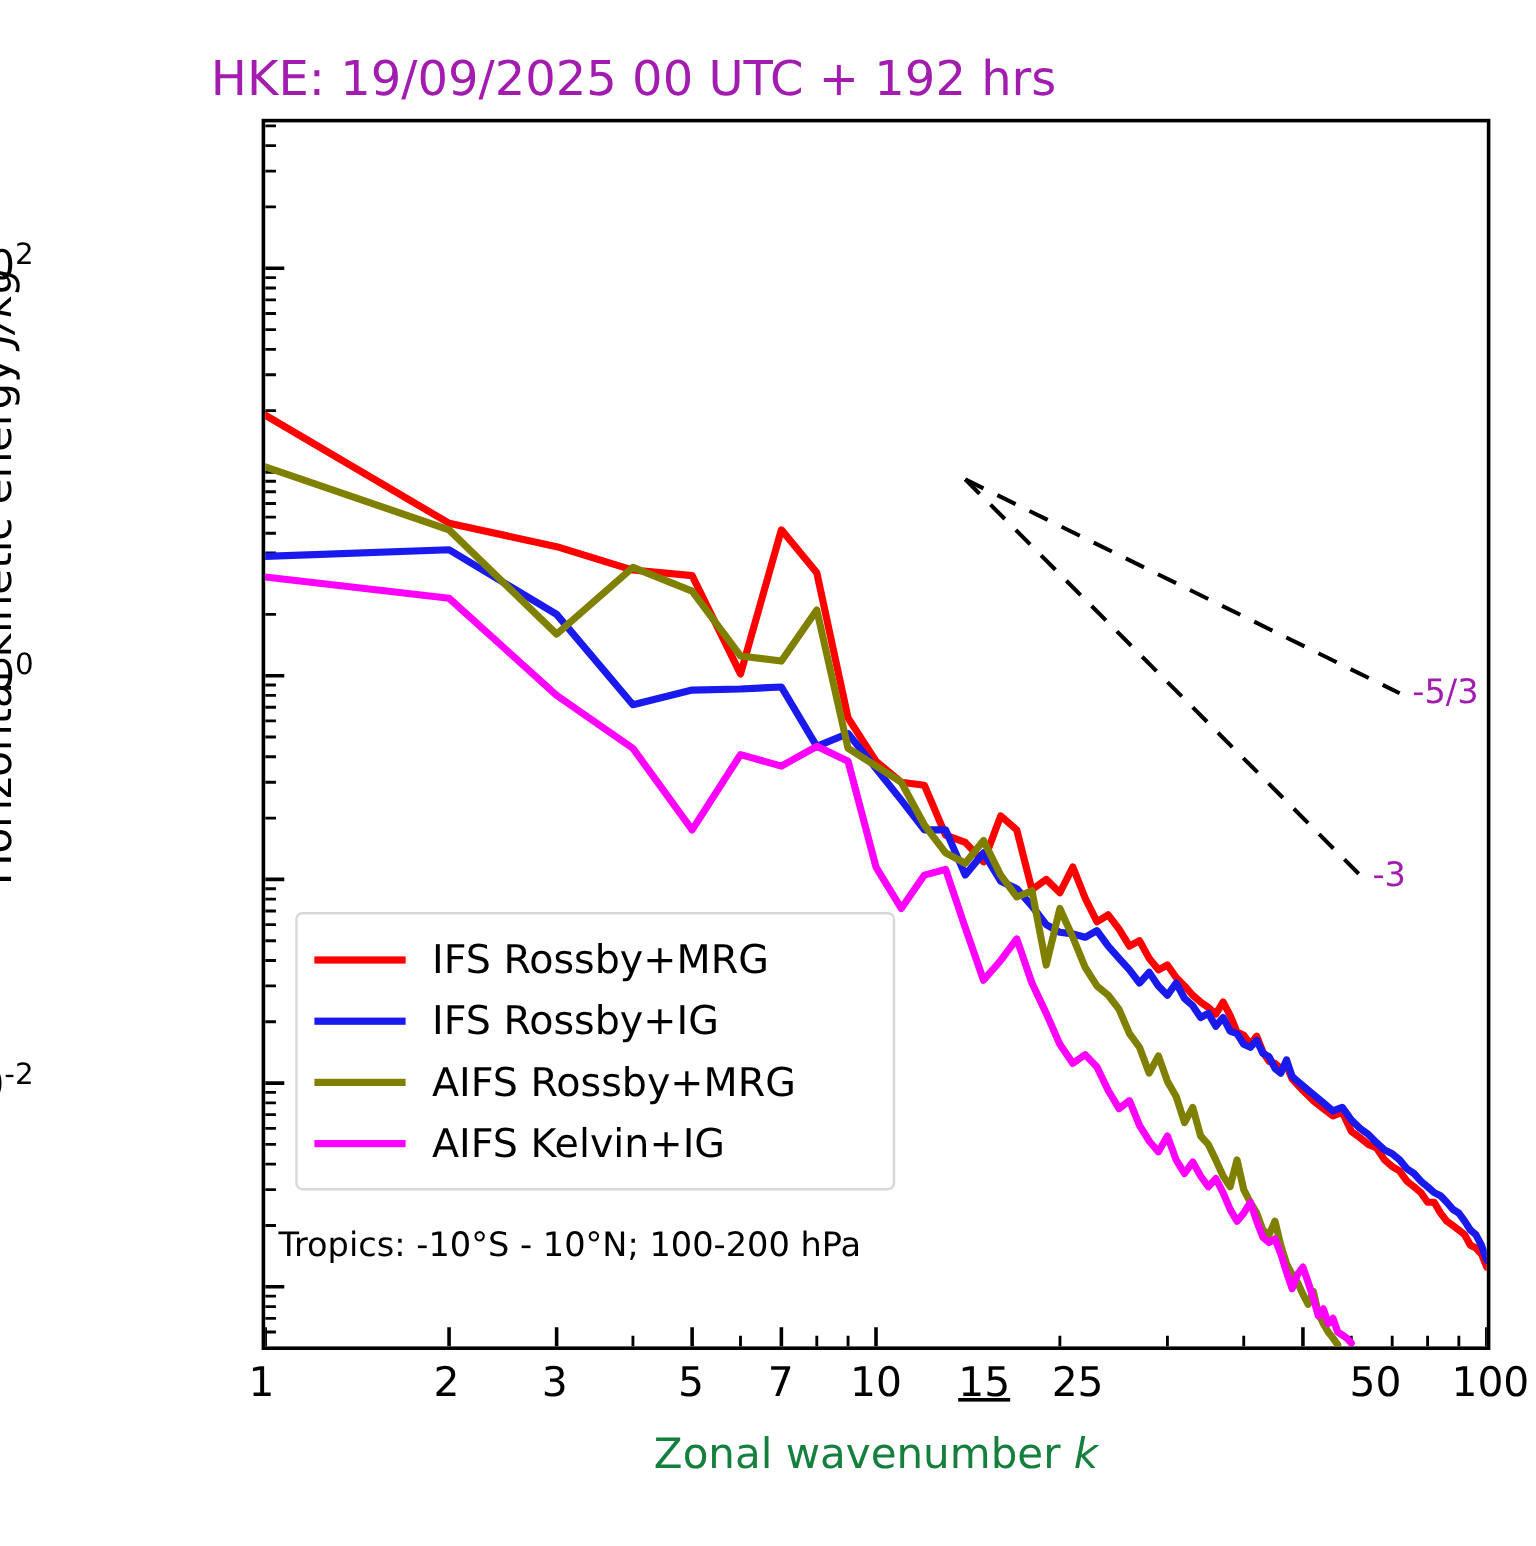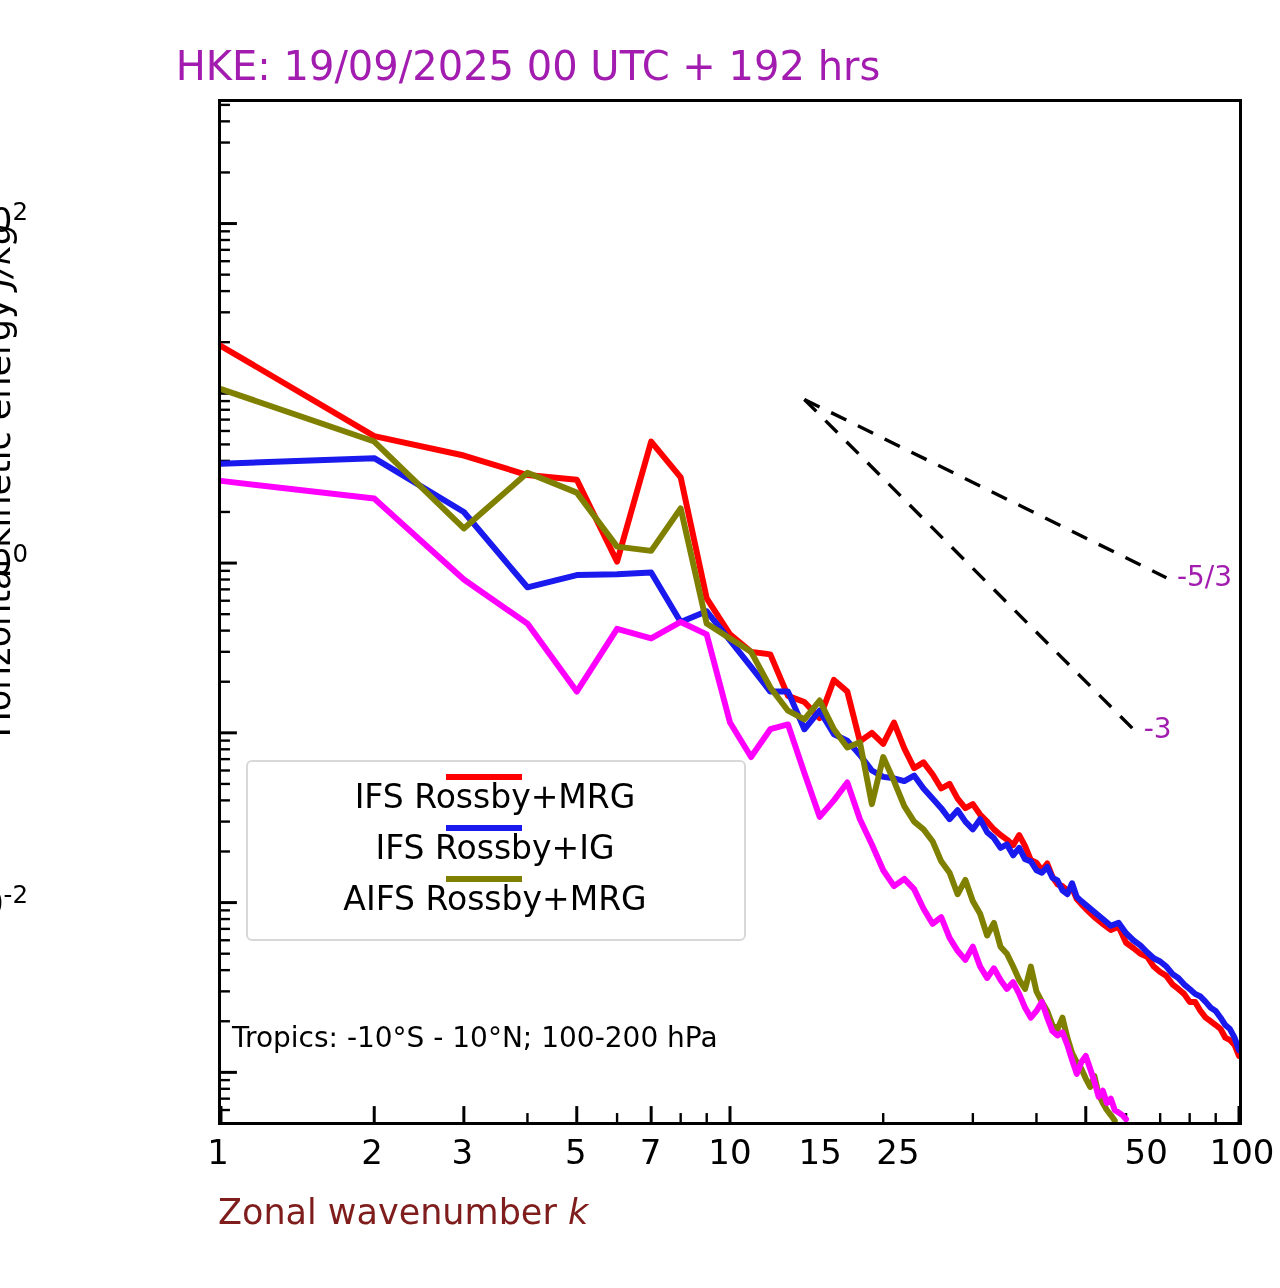--- a/index.html
+++ b/index.html
@@ -17,32 +17,32 @@
   
   #ylabel{position:absolute;left:-622px;top:460px;width:1240px;
           transform:rotate(-90deg);transform-origin:center center;
           text-align:center;font-size:35px;color:#000;pointer-events:none;}
   #ylabel .unit{font-style:italic;}
   .ytick-label{position:absolute;right:1252px;text-align:right;width:300px;
                font-size:34px;color:#000;white-space:nowrap;}
   .ytick-label sup{font-size:0.72em;vertical-align:super;}
 
   
-  #xlabel{position:absolute;left:218px;top:1192px;width:1024px;text-align:left;
-          font-size:35px;color:#7f1d1d;}
+  #xlabel{position:absolute;left:218px;top:1192px;width:1024px;text-align:center;
+          font-size:35px;color:#15803d;}
   #xlabel .k{font-style:italic;}
   .xtick-label{position:absolute;top:1132px;text-align:center;width:160px;
                font-size:34px;color:#000;}
 
   
   #legend{position:absolute;left:246px;top:760px;width:500px;
           background:rgba(255,255,255,0.94);
           border:2px solid #d8d8d8;border-radius:6px;
           padding:12px 16px 12px 14px;box-sizing:border-box;}
-  .legend-row{display:flex;align-items:center;height:51px;flex-direction:column;}
+  .legend-row{display:flex;align-items:center;height:51px;}
   .legend-swatch{width:76px;height:0;border-top:6px solid #000;margin-right:22px;flex:none;}
   .legend-text{font-size:33px;color:#000;white-space:nowrap;line-height:33px;}
 
   #region-note{position:absolute;left:232px;top:1021px;font-size:28px;color:#000;
                white-space:nowrap;}
 
   .slope-label{position:absolute;font-size:28px;color:#a21caf;white-space:nowrap;}
 </style>
 </head>
 <body>
@@ -150,21 +150,21 @@
       <div class="ytick-label" style="top: 538.785px;"><span>10</span><sup>0</sup></div>
       <div class="ytick-label" style="top: 880.305px;"><span>10</span><sup>-2</sup></div>
     </div>
   <div id="xtick-labels">
       <div class="xtick-label" style="left: 138px;">1</div>
       <div class="xtick-label" style="left: 292.127px;">2</div>
       <div class="xtick-label" style="left: 382.286px;">3</div>
       <div class="xtick-label" style="left: 495.873px;">5</div>
       <div class="xtick-label" style="left: 570.69px;">7</div>
       <div class="xtick-label" style="left: 650px;">10</div>
-      <div class="xtick-label" style="left: 740.159px;">15</div>
+      <div class="xtick-label" style="left: 740.159px; text-decoration: underline;">15</div>
       <div class="xtick-label" style="left: 818px;">25</div>
       <div class="xtick-label" style="left: 1007.87px; text-align: right;">50</div>
       <div class="xtick-label" style="left: 1162px;">100</div>
     </div>
   <div id="slope-labels">
       <div class="slope-label" style="left: 1176.95px; top: 559.502px;">-5/3</div>
       <div class="slope-label" style="left: 1143.7px; top: 711.926px;">-3</div>
     </div>
 
   <div id="xlabel">
@@ -177,17 +177,21 @@
         <span class="legend-text">IFS Rossby+MRG</span>
       </div>
       <div class="legend-row">
         <span class="legend-swatch" style="border-top-color: rgb(26, 26, 238);"></span>
         <span class="legend-text">IFS Rossby+IG</span>
       </div>
       <div class="legend-row">
         <span class="legend-swatch" style="border-top-color: rgb(128, 128, 0);"></span>
         <span class="legend-text">AIFS Rossby+MRG</span>
       </div>
+      <div class="legend-row">
+        <span class="legend-swatch" style="border-top-color: rgb(255, 0, 255);"></span>
+        <span class="legend-text">AIFS Kelvin+IG</span>
+      </div>
     </div>
 
   <div id="region-note">Tropics: -10°S - 10°N; 100-200 hPa</div>
 
 </div>
 
 </body></html>

